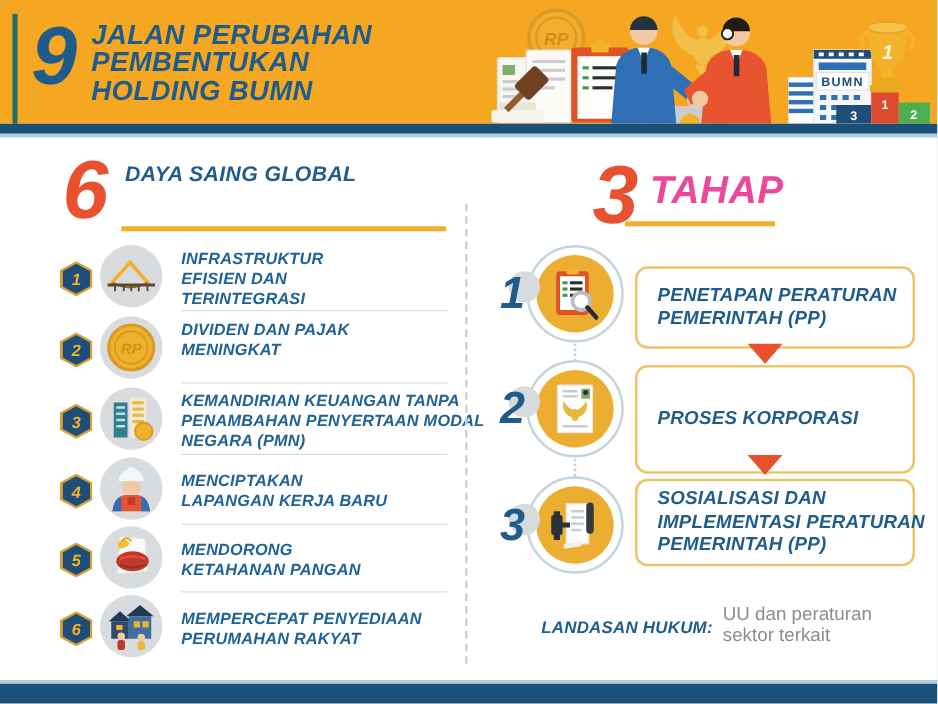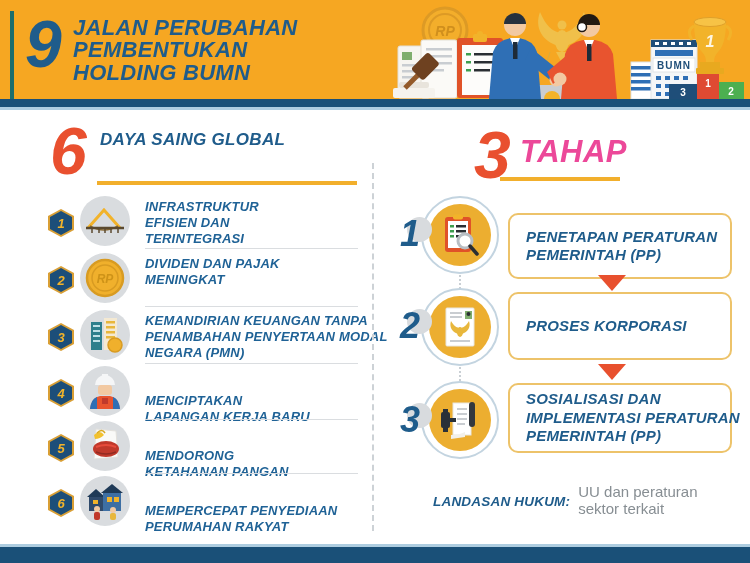--- a/index.html
+++ b/index.html
@@ -35,21 +35,21 @@
   .hex-outer{position:absolute;inset:0;background:#D99F35;
              clip-path:polygon(50% 0,100% 25%,100% 75%,50% 100%,0 75%,0 25%);}
   .hex-inner{position:absolute;inset:2px;background:#1C4E79;display:flex;align-items:center;justify-content:center;
              clip-path:polygon(50% 0,100% 25%,100% 75%,50% 100%,0 75%,0 25%);
              color:#F2B32A;font-weight:bold;font-style:italic;font-size:13px;}
   .icon-circle{position:absolute;left:34px;top:0;width:50px;height:50px;border-radius:50%;
                background:#D9DCDF;display:flex;align-items:center;justify-content:center;}
   .item-text{position:absolute;left:99px;font-size:13px;font-weight:bold;font-style:italic;
              color:#1F6296;line-height:1.24;letter-spacing:.2px;}
   .item-text.l3{top:3px;}
-  .item-text.l2{top:11px;margin-top:16px;}
+  .item-text.l2{top:11px;}
   .sep{position:absolute;left:145px;width:213px;height:1px;background:#DADDE0;}
 
   
   .divider{position:absolute;left:372px;top:163px;height:368px;width:0;border-left:2px dashed #CDD2D6;}
 
   
   .t-num{position:absolute;left:474px;top:122px;font-size:66px;font-weight:bold;font-style:italic;
          color:#E9502F;line-height:1;}
   .t-title{position:absolute;left:520px;top:136px;font-size:31px;font-weight:bold;font-style:italic;
            color:#ec4899;line-height:1;letter-spacing:.5px;}
@@ -420,21 +420,21 @@
         <rect x="8" y="10" width="12" height="2" fill="#C9CDD1"></rect>
         <g fill="#E8B73C">
           <path d="M16,28 C10,26 7,21 9,15 C12,20 14,21 17,22 Z"></path>
           <path d="M20,28 C26,26 29,21 27,15 C24,20 22,21 19,22 Z"></path>
           <ellipse cx="18" cy="26" rx="3" ry="5"></ellipse>
         </g>
         <rect x="8" y="34" width="20" height="2" fill="#C9CDD1"></rect>
       </svg>
     </div>
   </div>
-  <div class="step-box" style="top:292px;height:68px;">
+  <div class="step-box" style="top:292px;height:87px;">
     <div>
       <span class="line">PROSES KORPORASI</span>
     </div>
   </div>
   <div class="down-arrow" style="top:364px;"></div>
 
   <div class="step-num" style="left:392px;top:402px;">3</div>
   <div class="step-circle" style="top:381px;">
     <div class="step-circle-inner">
       <svg width="42" height="42" viewBox="0 0 42 42">

